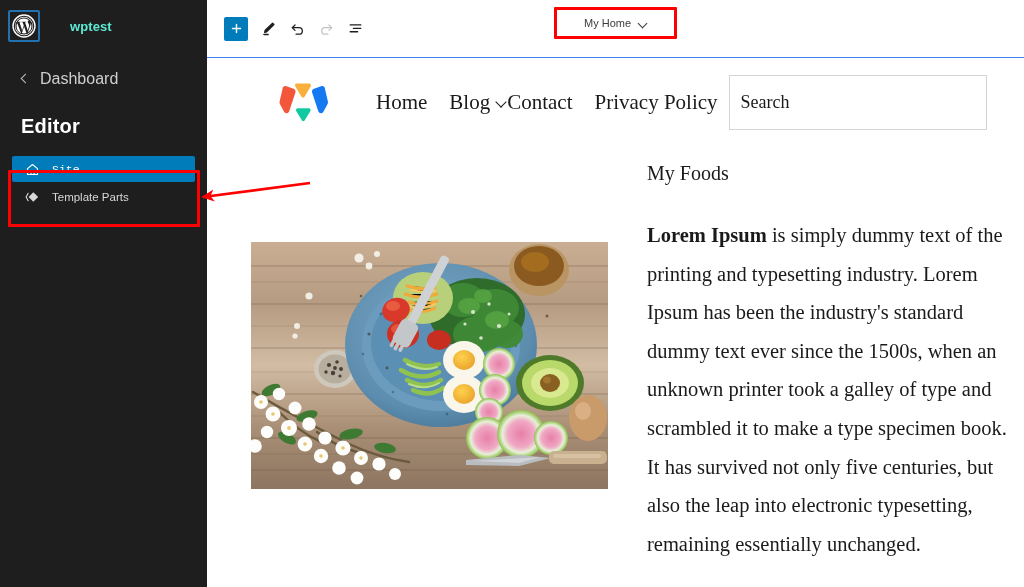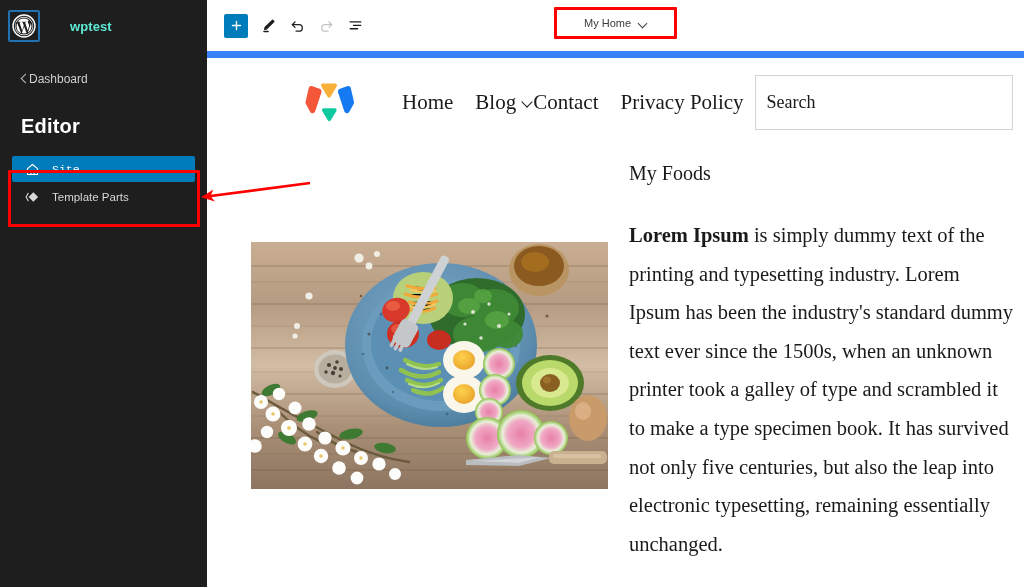--- a/index.html
+++ b/index.html
@@ -78,22 +78,22 @@
   .chev-left::before {
     content: "";
     position: absolute;
     left: 3px; top: 1px;
     width: 6px; height: 6px;
     border-left: 1.4px solid #bdbdbd;
     border-bottom: 1.4px solid #bdbdbd;
     transform: rotate(45deg);
   }
   .dashboard-label {
-    margin-left: 0;
-    font-size: 12px;
+    margin-left: 11px;
+    font-size: 16px;
     color: #cfcfcf;
   }
 
   .editor-heading {
     margin-top: 26px;
     padding-left: 21px;
     font-size: 20px;
     font-weight: 700;
     color: #ffffff;
     letter-spacing: 0.2px;
@@ -160,21 +160,21 @@
     flex: 1 1 auto;
     height: 587px;
     background: #ffffff;
     overflow: hidden;
   }
 
   #top-bar {
     position: relative;
     height: 58px;
     background: #ffffff;
-    border-bottom: 7px solid #3b82f6;
+    border-bottom: 1px solid #3b82f6;
     display: flex;
     align-items: center;
     padding-left: 17px;
   }
 
   .tb-btn {
     width: 24px;
     height: 24px;
     display: flex;
     align-items: center;
@@ -244,21 +244,21 @@
     position: relative;
     height: 541px;
     background: #ffffff;
     overflow: hidden;
   }
 
   #site-header {
     display: flex;
     align-items: center;
     height: 89px;
-    padding-left: 94px;
+    padding-left: 68px;
     padding-right: 10px;
   }
 
   #site-logo {
     width: 58px;
     height: 50px;
     flex: 0 0 58px;
   }
 
   #site-nav {
@@ -336,21 +336,21 @@
 
   #food-photo {
     width: 357px;
     height: 247px;
     display: block;
     border: 0;
   }
 
   #col-right {
     flex: 1 1 auto;
-    padding-left: 21px;
+    padding-left: 39px;
     padding-right: 10px;
     padding-top: 7px;
   }
 
   #foods-title {
     font-family: "Liberation Serif", serif;
     font-size: 20px;
     font-weight: 400;
     color: #1a1a1a;
     line-height: 1.3;

